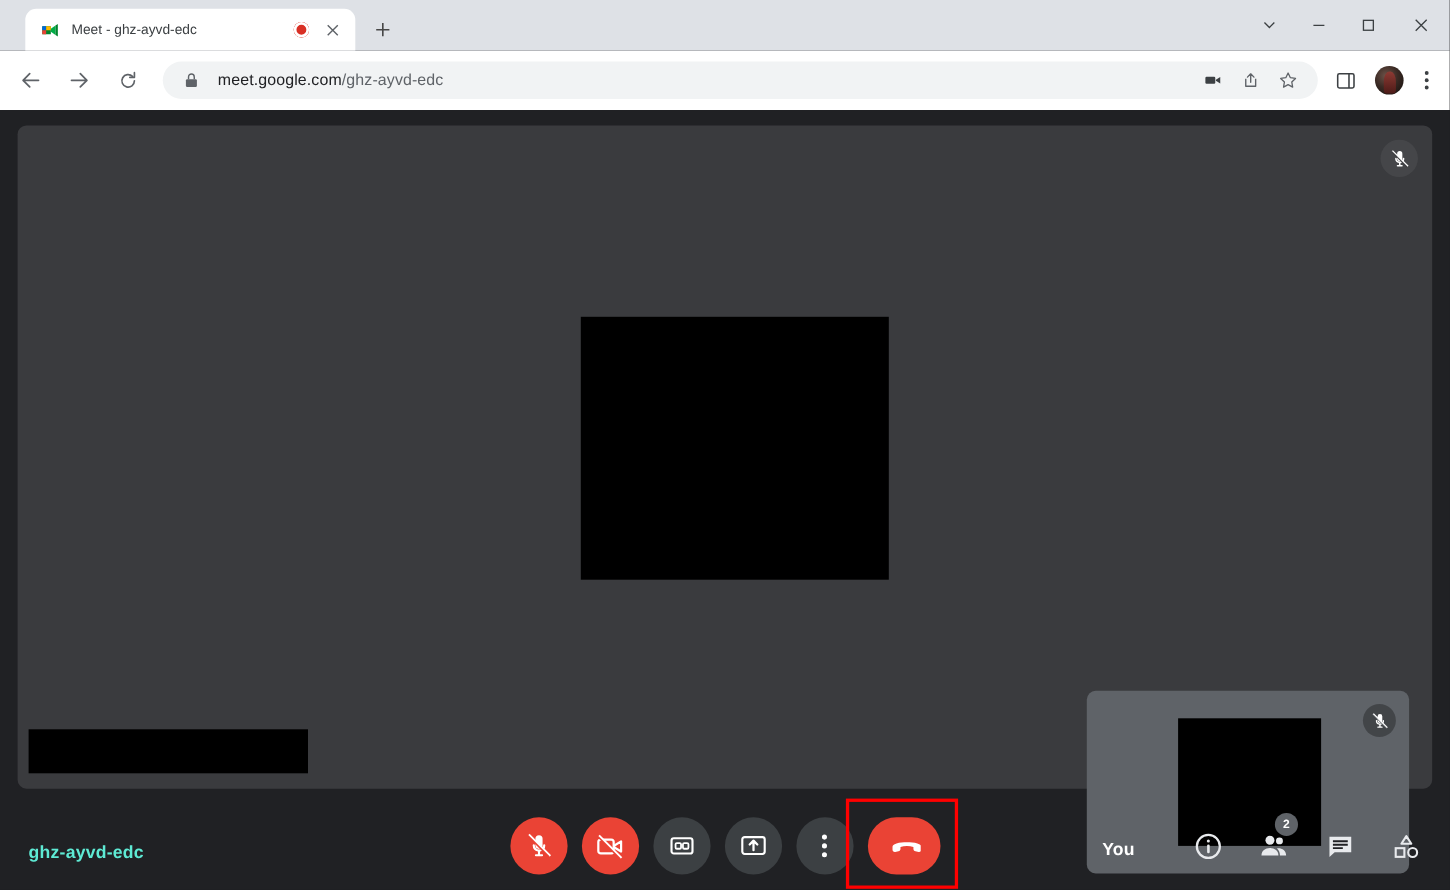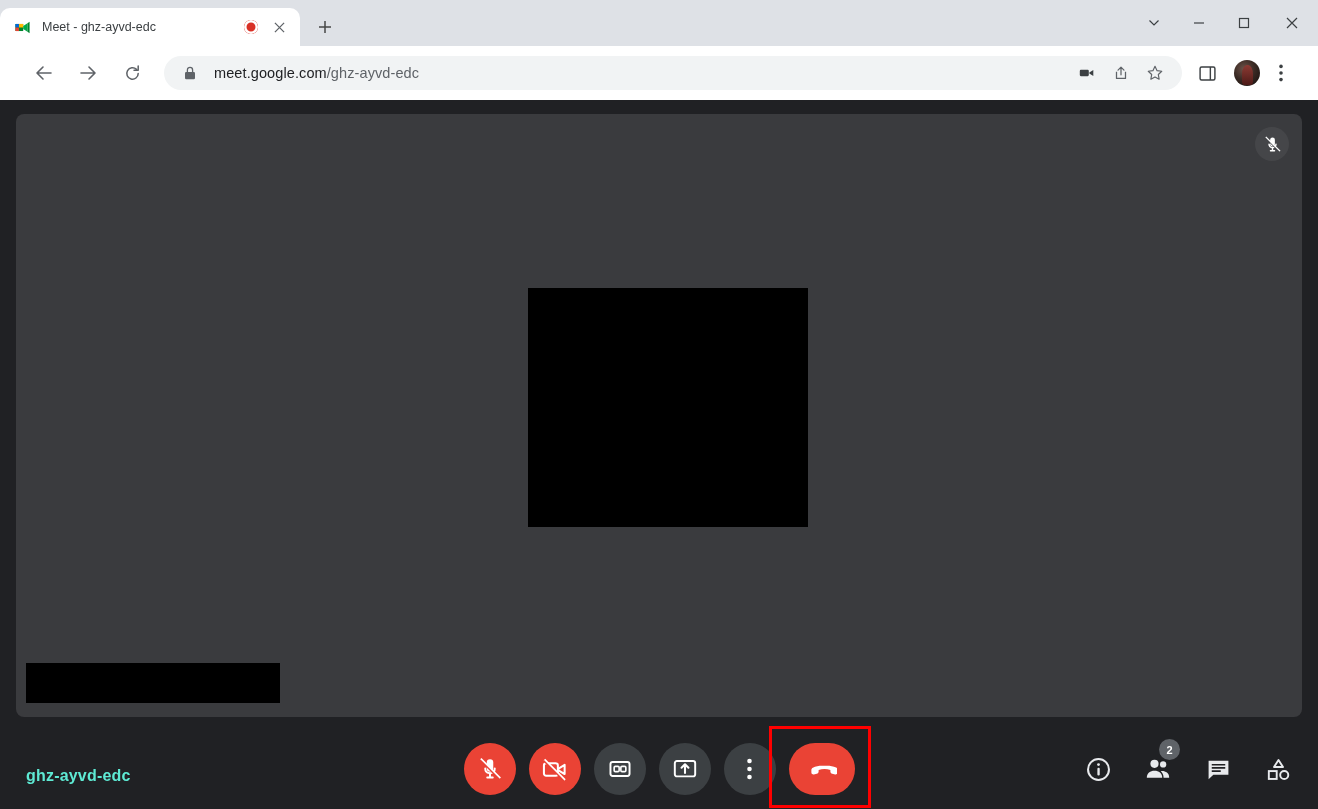--- a/index.html
+++ b/index.html
@@ -19,21 +19,21 @@
   .browser { width: 1318px; height: 809px; position: relative; }
 
   .tabstrip {
     height: 46px;
     background: #dee1e6;
     position: relative;
     display: flex;
     align-items: flex-end;
   }
   .tab {
-    margin-left: 0;
+    margin-left: 23px;
     width: 300px;
     height: 38px;
     background: #ffffff;
     border-radius: 10px 10px 0 0;
     display: flex;
     align-items: center;
     padding: 0 10px 0 14px;
     box-sizing: border-box;
     position: relative;
   }
@@ -80,21 +80,21 @@
     display: flex; align-items: center; justify-content: center;
     color: #3c4043;
   }
   .wc.close { width: 52px; }
 
   .toolbar {
     height: 54px;
     background: #ffffff;
     display: flex;
     align-items: center;
-    padding: 0 16px;
+    padding: 0 0;
     box-sizing: border-box;
   }
   .navbtn {
     width: 34px; height: 34px;
     margin: 0 5px;
     display: flex; align-items: center; justify-content: center;
     border-radius: 50%;
     color: #5f6368;
   }
   .navbtn:first-child { margin-left: 11px; }
@@ -378,20 +378,32 @@
       <div class="mic-badge main-mic-badge">
         <svg width="19" height="19" viewBox="0 0 24 24" fill="#ffffff">
           <path d="M12 14.5a3 3 0 0 0 3-3V6a3 3 0 0 0-6 0v5.5a3 3 0 0 0 3 3z"></path>
           <path d="M17.3 11.5a.9.9 0 0 0-1.8 0 3.5 3.5 0 0 1-3.5 3.5 3.5 3.5 0 0 1-3.5-3.5.9.9 0 0 0-1.8 0A5.3 5.3 0 0 0 11.1 16.7V19H9.4a.85.85 0 0 0 0 1.7h5.2a.85.85 0 0 0 0-1.7h-1.7v-2.3a5.3 5.3 0 0 0 4.4-5.2z"></path>
           <path d="M3.4 2.6L21.4 20.6" stroke="#ffffff" stroke-width="2" fill="none"></path>
           <path d="M2.6 3.4L20.6 21.4" stroke="#3a3b3e" stroke-width="1.2" fill="none"></path>
         </svg>
       </div>
     </div>
 
+    <div class="selftile">
+      <div class="redact self-redact"></div>
+      <div class="mic-badge self-mic-badge">
+        <svg width="17" height="17" viewBox="0 0 24 24" fill="#ffffff">
+          <path d="M12 14.5a3 3 0 0 0 3-3V6a3 3 0 0 0-6 0v5.5a3 3 0 0 0 3 3z"></path>
+          <path d="M17.3 11.5a.9.9 0 0 0-1.8 0 3.5 3.5 0 0 1-3.5 3.5 3.5 3.5 0 0 1-3.5-3.5.9.9 0 0 0-1.8 0A5.3 5.3 0 0 0 11.1 16.7V19H9.4a.85.85 0 0 0 0 1.7h5.2a.85.85 0 0 0 0-1.7h-1.7v-2.3a5.3 5.3 0 0 0 4.4-5.2z"></path>
+          <path d="M3.4 2.6L21.4 20.6" stroke="#ffffff" stroke-width="2" fill="none"></path>
+          <path d="M2.6 3.4L20.6 21.4" stroke="#5f6368" stroke-width="1.2" fill="none"></path>
+        </svg>
+      </div>
+      <div class="self-label">You</div>
+    </div>
 
     <div class="bottombar">
       <div class="meet-code">ghz-ayvd-edc</div>
 
       <div class="center-controls">
         <div class="ctl danger">
           <svg width="26" height="26" viewBox="0 0 24 24" fill="#ffffff">
             <path d="M12 14.5a3 3 0 0 0 3-3V6a3 3 0 0 0-6 0v5.5a3 3 0 0 0 3 3z"></path>
             <path d="M17.3 11.5a.9.9 0 0 0-1.8 0 3.5 3.5 0 0 1-3.5 3.5 3.5 3.5 0 0 1-3.5-3.5.9.9 0 0 0-1.8 0A5.3 5.3 0 0 0 11.1 16.7V19H9.4a.85.85 0 0 0 0 1.7h5.2a.85.85 0 0 0 0-1.7h-1.7v-2.3a5.3 5.3 0 0 0 4.4-5.2z"></path>
             <path d="M3.4 2.6L21.4 20.6" stroke="#ffffff" stroke-width="2" fill="none"></path>

